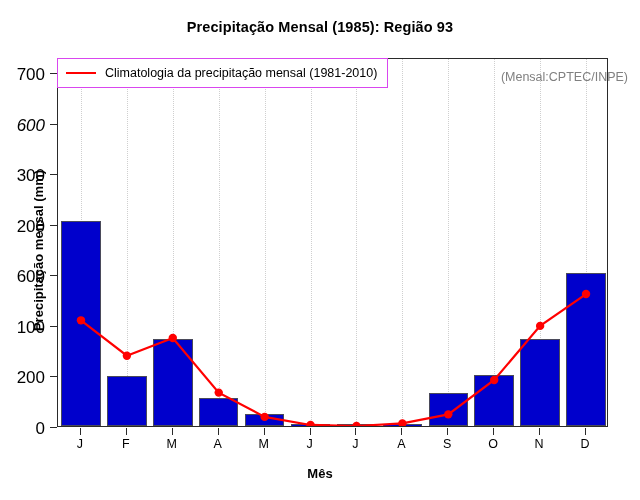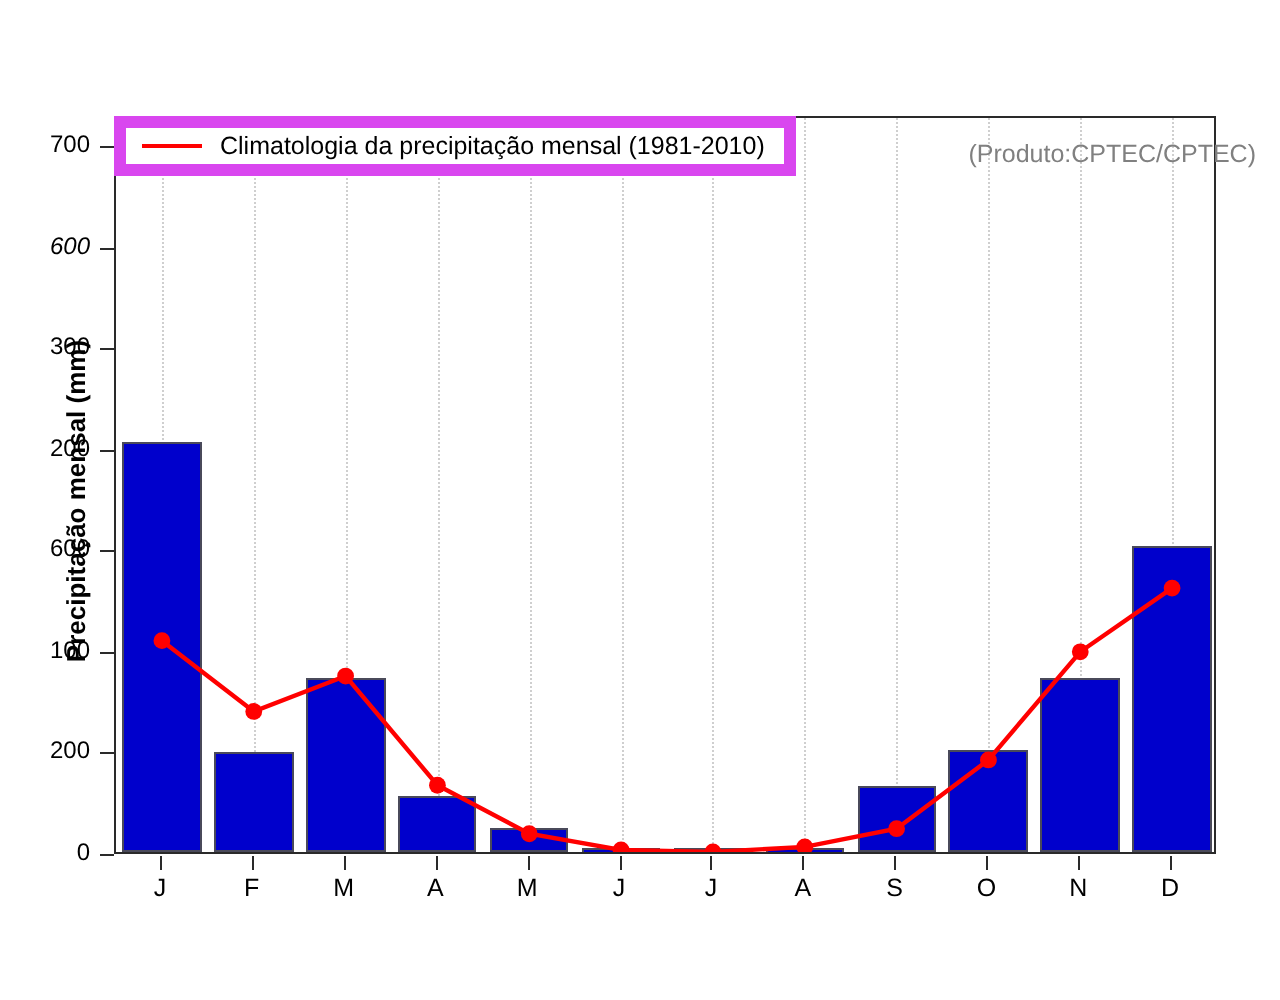--- a/index.html
+++ b/index.html
@@ -84,21 +84,21 @@
     border: 1px solid #4a4a5a;
     box-sizing: border-box;
   }
   .bar.flat {
     border-bottom: none;
   }
   .ytick-label {
     position: absolute;
     right: 0;
     text-align: right;
-    font-size: 12px;
+    font-size: 17px;
     color: #000000;
     width: 40px;
   }
   .ytick-mark {
     position: absolute;
     width: 7px;
     height: 0;
     border-top: 1px solid #2a2a2a;
     left: 50px;
   }
@@ -117,21 +117,21 @@
     height: 7px;
     border-left: 1px solid #2a2a2a;
   }
   .legend-box {
     position: absolute;
     left: 57px;
     top: 58px;
     height: 30px;
     padding: 0 10px 0 8px;
     background: #ffffff;
-    border: 6px solid #d946ef;
+    border: 1px solid #d946ef;
     box-sizing: border-box;
     display: flex;
     align-items: center;
     gap: 9px;
     z-index: 6;
   }
   .legend-swatch {
     width: 30px;
     height: 0;
     border-top: 2px solid #ff0000;
@@ -158,23 +158,25 @@
     height: 369px;
     z-index: 4;
     overflow: visible;
   }
 </style>
 </head>
 <body>
 
 <div id="chart-root">
 
+  <div class="chart-title">Precipitação Mensal (1985): Região 93</div>
 
   <div class="ylabel">Precipitação mensal (mm)</div>
 
+  <div class="xlabel">Mês</div>
 
   <div id="y-ticks">
       <div class="ytick-label" style="left: 5px; top: 419px;">0</div>
       <div class="ytick-mark" style="top: 427px;"></div>
       <div class="ytick-label" style="left: 5px; top: 368.452px;">200</div>
       <div class="ytick-mark" style="top: 376.452px;"></div>
       <div class="ytick-label" style="left: 5px; top: 317.904px;">100</div>
       <div class="ytick-mark" style="top: 325.904px;"></div>
       <div class="ytick-label" style="left: 5px; top: 267.356px;">600</div>
       <div class="ytick-mark" style="top: 275.356px;"></div>
@@ -260,15 +262,15 @@
           <circle cx="528.04" cy="235.05" r="4.2" fill="#ff0000"></circle>
         </svg>
     </div>
   </div>
 
   <div class="legend-box">
     <span class="legend-swatch"></span>
     <span class="legend-text">Climatologia da precipitação mensal (1981-2010)</span>
   </div>
 
-  <div class="credit">(Produto:CPTEC/CPTEC)</div>
+  <div class="credit">(Mensal:CPTEC/INPE)</div>
 
 </div>
 
 </body></html>

